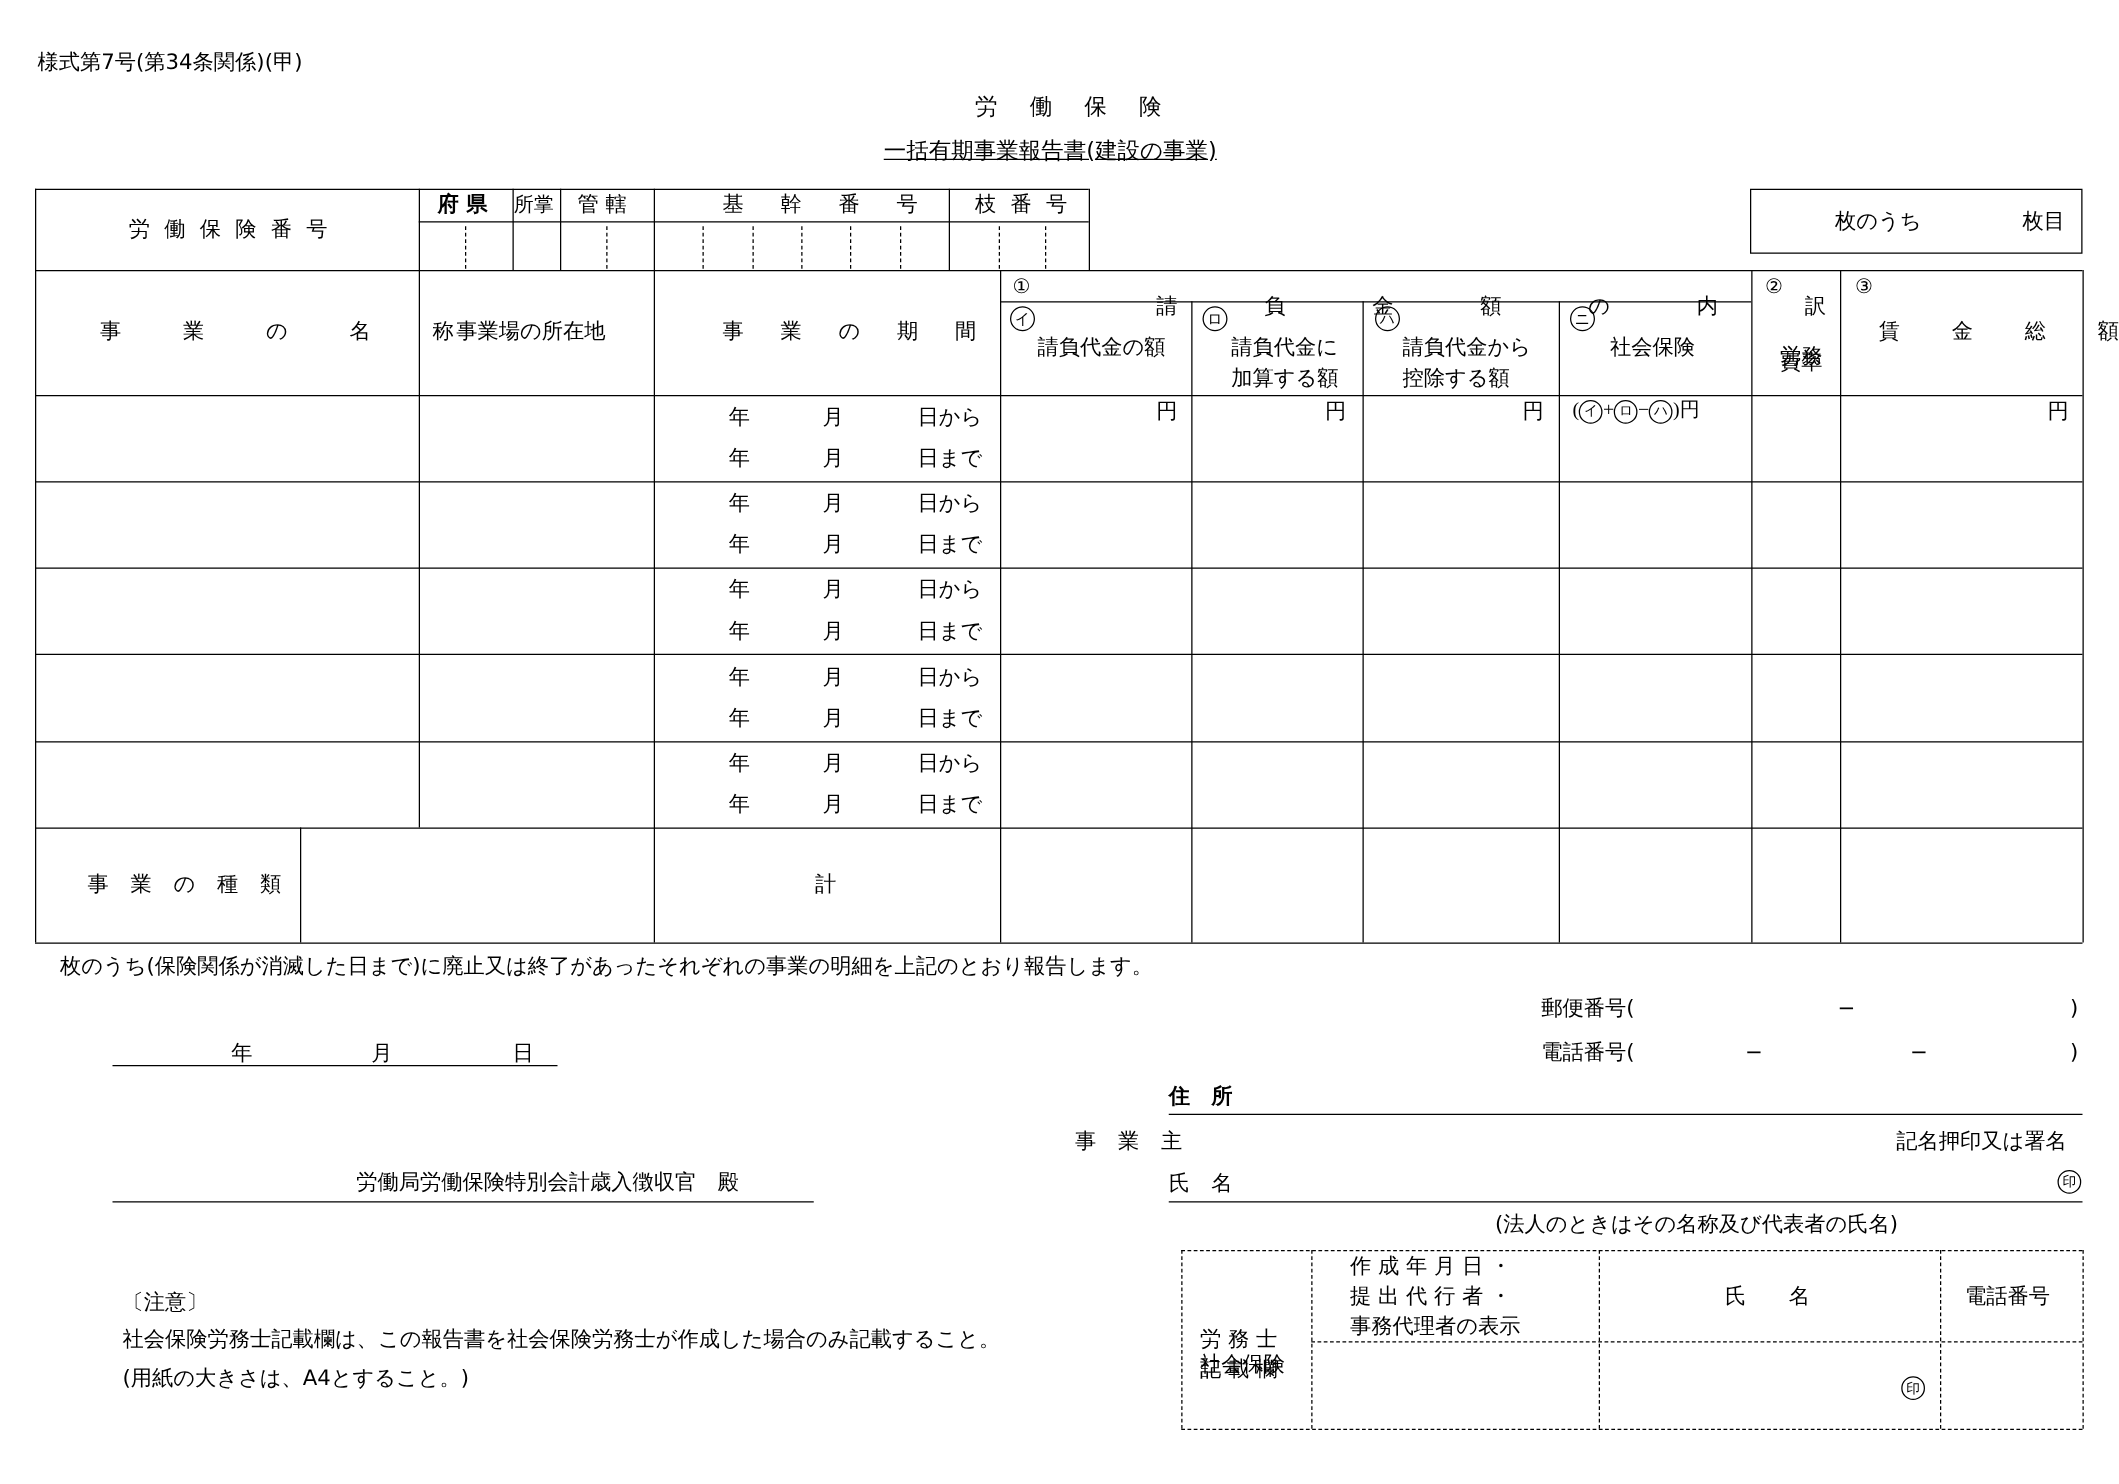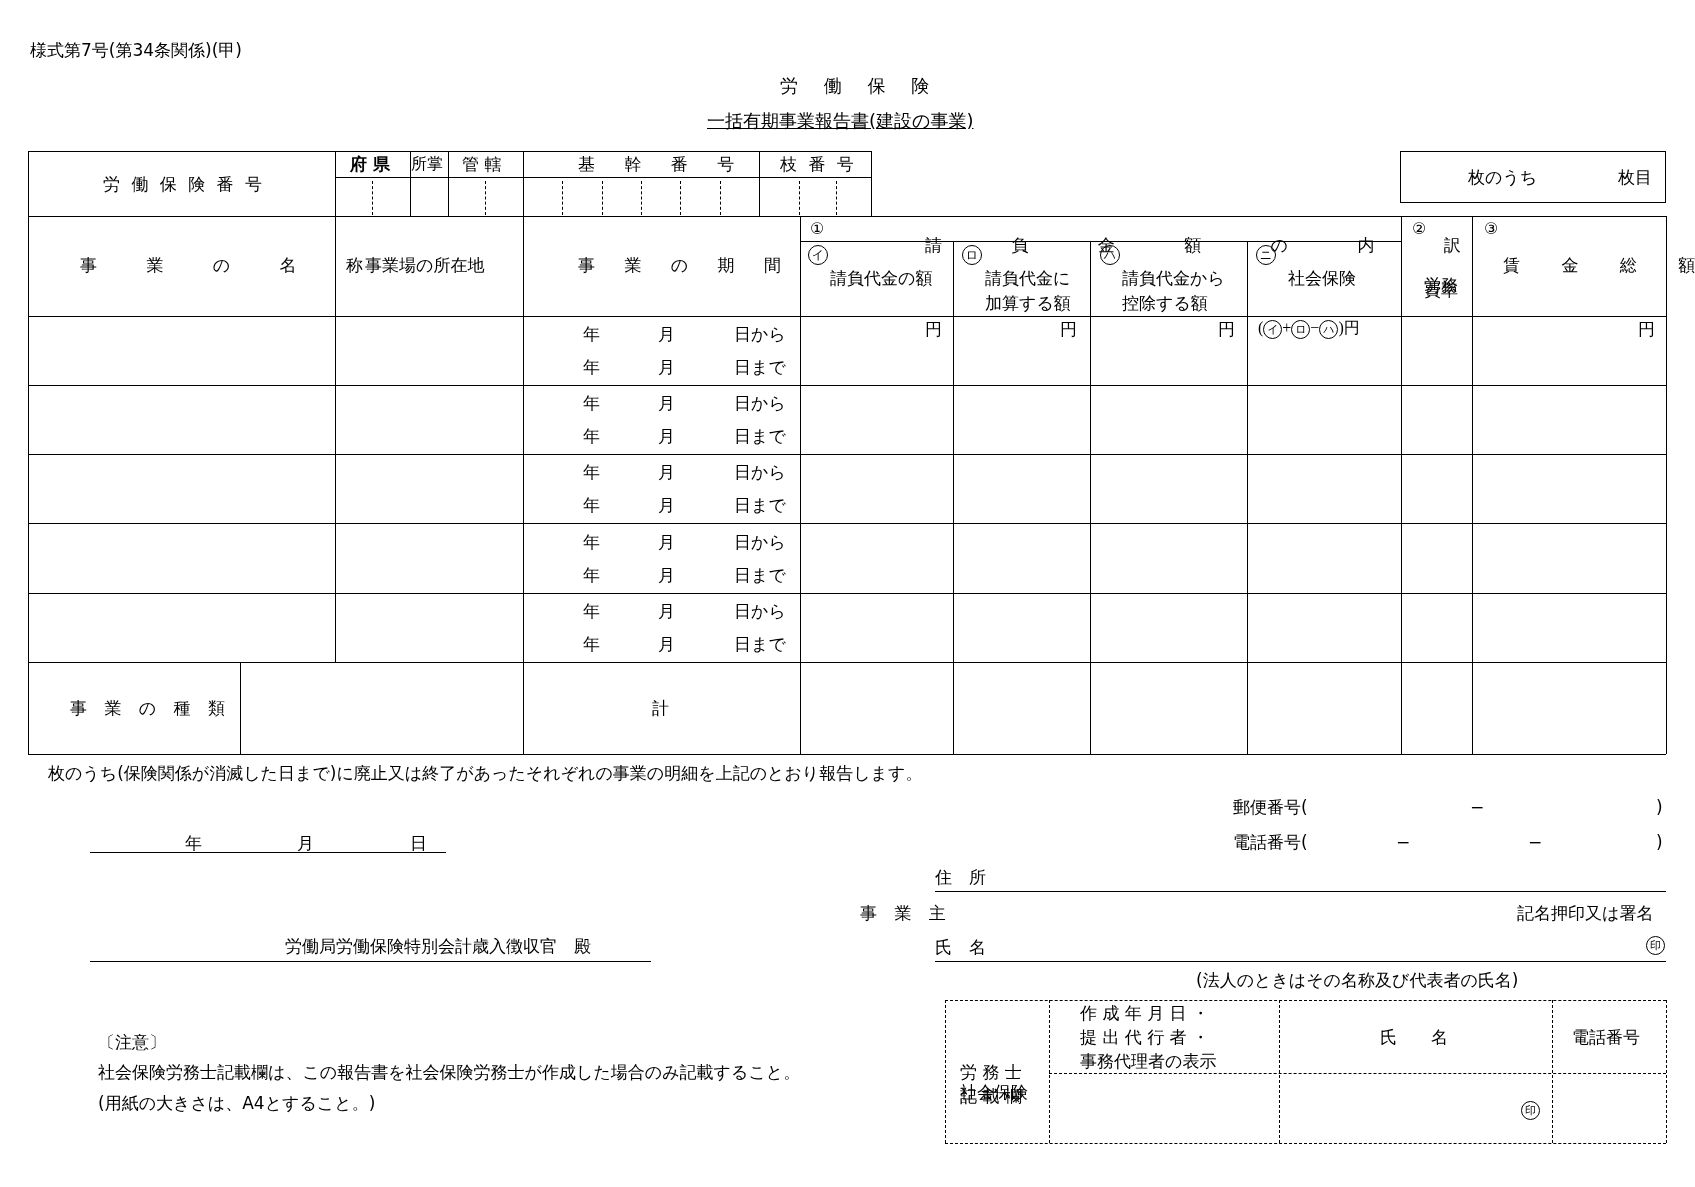--- a/index.html
+++ b/index.html
@@ -193,21 +193,21 @@
 <span class="abs" style="left:1656px;top:834px;">)</span>
 <div style="position:absolute;left:1320px;top:831px;width:330px;height:24px;"></div>
 
 <div>
   <span class="abs" style="left:185px;top:835px;">年</span>
   <span class="abs" style="left:297px;top:835px;">月</span>
   <span class="abs" style="left:410px;top:835px;">日</span>
   <div class="hl" style="left:90px;top:852px;width:356px;"></div>
 </div>
 
-<span class="abs" style="left:935px;top:869px;">住　所</span>
+<span class="abs" style="left:935px;top:869px;font-weight:bold;">住　所</span>
 <div class="hl" style="left:935px;top:891px;width:731px;"></div>
 <span class="abs" style="left:860px;top:905px;letter-spacing:6px;">事 業 主</span>
 <span class="abs" style="left:1517px;top:905px;">記名押印又は署名</span>
 <span class="abs" style="left:935px;top:939px;">氏　名</span>
 <span class="abs" style="left:1646px;top:936px;"><span class="circs">印</span></span>
 <div class="hl" style="left:935px;top:961px;width:731px;"></div>
 <span class="abs" style="left:1196px;top:972px;">(法人のときはその名称及び代表者の氏名)</span>
 
 <span class="abs" style="left:285px;top:938px;">労働局労働保険特別会計歳入徴収官　殿</span>
 <div class="hl" style="left:90px;top:961px;width:561px;"></div>

